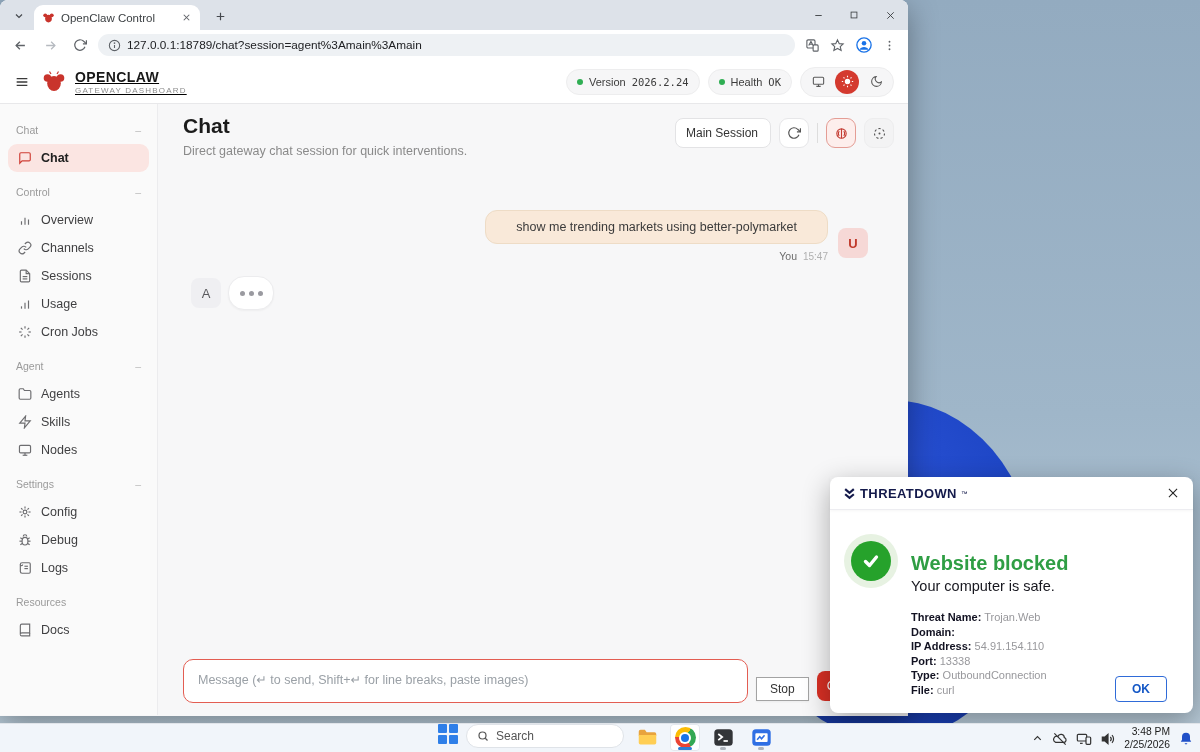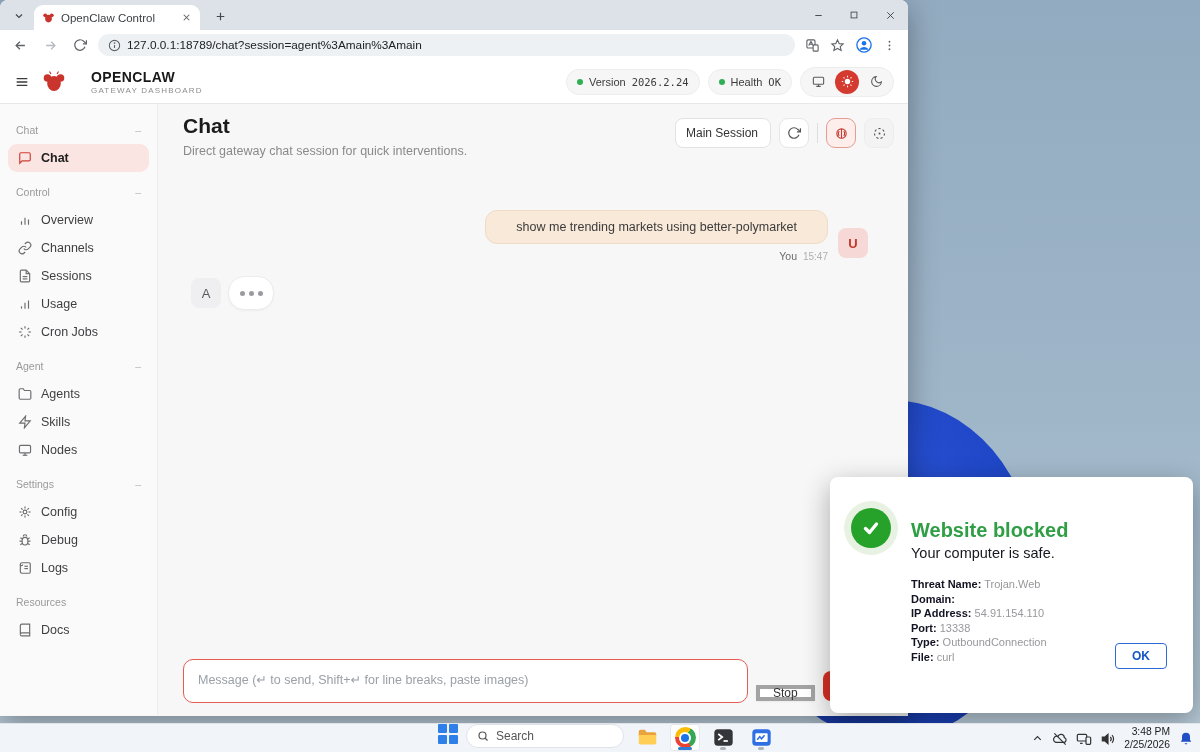--- a/index.html
+++ b/index.html
@@ -27,21 +27,21 @@
   .nav-btn { width:24px; height:24px; display:flex; align-items:center; justify-content:center; color:#5f6368; }
   .nav-btn.fwd { color:#b6bac0; }
   .urlbar { flex:1; height:22px; background:#eef1f4; border-radius:12px; display:flex; align-items:center; gap:6px; padding:0 10px; }
   .url-text { font-size:11.8px; color:#202124; white-space:nowrap; overflow:hidden; }
   .tool-icons { display:flex; align-items:center; gap:10px; padding:0 4px; color:#5f6368; }
 
   
   .app { height:656px; background:#f7f7f8; position:relative; }
   .app-header { height:44px; background:#fff; border-bottom:1px solid #e8e8ea; display:flex; align-items:center; padding:0 14px; gap:12px; }
   .hamburger { color:#3a3a3a; display:flex; }
-  .brand-wrap { display:flex; align-items:center; gap:25px; }
+  .brand-wrap { display:flex; align-items:center; gap:9px;text-decoration:underline; }
   .brand-text b { display:block; font-size:14px; letter-spacing:.4px; color:#181818; }
   .brand-text span { display:block; font-size:8px; letter-spacing:1.2px; color:#8d8d8d; margin-top:1px; }
   .header-right { margin-left:auto; display:flex; align-items:center; gap:8px; }
   .badge { background:#f6f6f7; border:1px solid #ededee; border-radius:14px; height:26px; display:flex; align-items:center; gap:6px; padding:0 10px; font-size:11px; color:#3c3c3c; }
   .dot { width:6px; height:6px; border-radius:50%; background:#2fae53; }
   .mono { font-family:"DejaVu Sans Mono", monospace; font-size:10.5px; }
   .theme-cluster { background:#f6f6f7; border:1px solid #ededee; border-radius:16px; height:30px; display:flex; align-items:center; gap:6px; padding:0 6px; }
   .theme-btn { width:22px; height:22px; display:flex; align-items:center; justify-content:center; color:#5b5b5b; border-radius:50%; }
   .theme-btn.active { background:#d43a2f; color:#fff; width:24px; height:24px; }
 
@@ -69,21 +69,21 @@
   .msg-meta .t { color:#b0b0b0; font-size:10px; }
   .avatar { width:30px; height:30px; border-radius:8px; display:flex; align-items:center; justify-content:center; font-size:13px; font-weight:bold; }
   .avatar-u { position:absolute; top:124px; right:40px; background:#f6d8d6; color:#c0392b; }
   .avatar-a { position:absolute; top:174px; left:33px; background:#efeff2; color:#5a5a5e; font-weight:normal; }
   .typing { position:absolute; top:172px; left:70px; width:46px; height:34px; background:#fff; border:1px solid #ececee; border-radius:16px; display:flex; align-items:center; justify-content:center; gap:4px; box-shadow:0 1px 2px rgba(0,0,0,.04); }
   .typing i { width:5px; height:5px; border-radius:50%; background:#9a9aa0; }
 
   .composer { position:absolute; left:25px; bottom:12px; display:flex; gap:8px; align-items:flex-end; }
   .composer textarea { width:565px; height:44px; resize:none; border:1.5px solid #e35d52; border-radius:10px; background:#fff; padding:12px 14px; font-family:"Liberation Sans", sans-serif; font-size:12.5px; color:#333; outline:none; }
   .composer textarea::placeholder { color:#9aa0a6; }
-  .btn-stop { height:16px; padding:0 13px; background:#fff; border:4px solid #a3a3a3; border-radius:0; font-size:12px; color:#333; display:flex; align-items:center; margin-bottom:2px; box-shadow:0 1px 2px rgba(0,0,0,.05); }
+  .btn-stop { height:24px; padding:0 13px; background:#fff; border:1px solid #a3a3a3; border-radius:0; font-size:12px; color:#333; display:flex; align-items:center; margin-bottom:2px; box-shadow:0 1px 2px rgba(0,0,0,.05); }
   .btn-send { height:30px; width:80px; background:#d93025; border:none; border-radius:8px; font-size:12px; color:#fff; display:flex; align-items:center; padding-left:10px; margin-bottom:2px; }
 
   
   .popup { position:absolute; left:830px; top:477px; width:363px; height:236px; background:#fff; border-radius:8px; z-index:3; box-shadow:0 8px 28px rgba(0,0,0,.32); }
   .popup-header { height:33px; display:flex; align-items:center; padding:0 13px; border-bottom:1px solid #ededf1; box-shadow:0 1px 3px rgba(0,0,0,.04); }
   .td-logo { display:flex; align-items:center; gap:4px; color:#141a4b; }
   .td-brand { font-size:13px; font-weight:bold; letter-spacing:.4px; }
   .td-tm { font-size:6.5px; vertical-align:super; }
   .popup-close { margin-left:auto; color:#222; display:flex; }
   .popup-body { position:relative; height:203px; }
@@ -533,20 +533,38 @@
             <textarea placeholder="Message (↵ to send, Shift+↵ for line breaks, paste images)" style=""></textarea>
             <div class="btn-stop">Stop</div>
             <div class="btn-send">C</div>
           </div>
         </main>
       </div>
     </div>
   </div>
 
   <div class="popup">
+    <div class="popup-header">
+      <div class="td-logo">
+        <span>
+            <svg width="13" height="13" viewBox="0 0 18 18" fill="none" stroke="#141a4b" stroke-width="3">
+              <polyline points="3 3 9 8 15 3"></polyline>
+              <polyline points="3 10 9 15 15 10"></polyline>
+            </svg>
+          </span>
+        <span class="td-brand">THREATDOWN</span>
+        <sup class="td-tm">™</sup>
+      </div>
+      <span class="popup-close">
+          <svg width="14" height="14" viewBox="0 0 24 24" stroke="currentColor" stroke-width="1.8" fill="none">
+            <line x1="5" y1="5" x2="19" y2="19"></line>
+            <line x1="19" y1="5" x2="5" y2="19"></line>
+          </svg>
+        </span>
+    </div>
     <div class="popup-body">
       <div class="check-outer">
         <div class="check-inner">
           <svg width="24" height="24" viewBox="0 0 24 24" fill="none" stroke="#fff" stroke-width="3.4" stroke-linecap="round" stroke-linejoin="round">
               <polyline points="6.5 12.5 10.5 16.5 17.5 8"></polyline>
             </svg>
         </div>
       </div>
       <div class="popup-title">Website blocked</div>
       <div class="popup-sub">Your computer is safe.</div>

